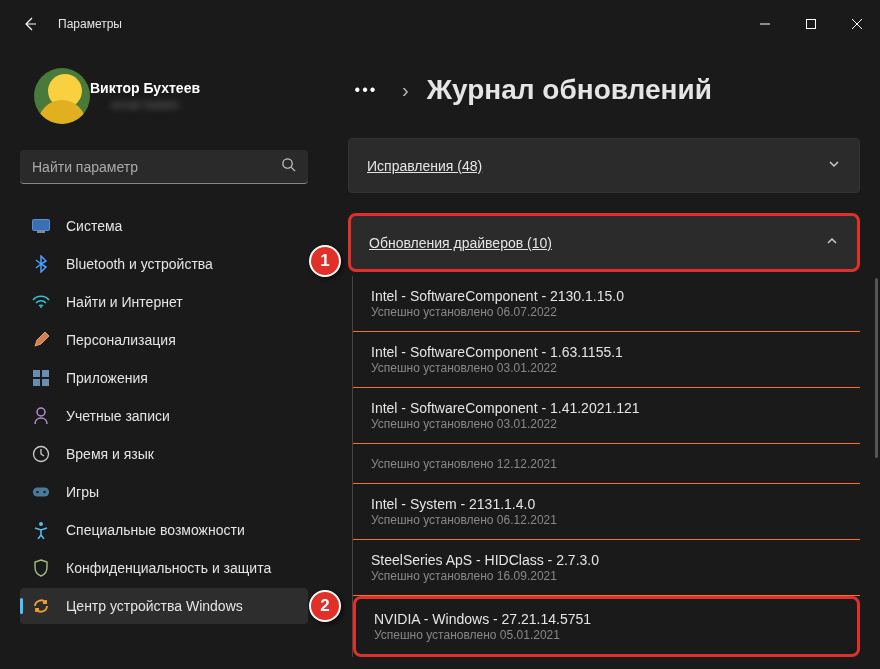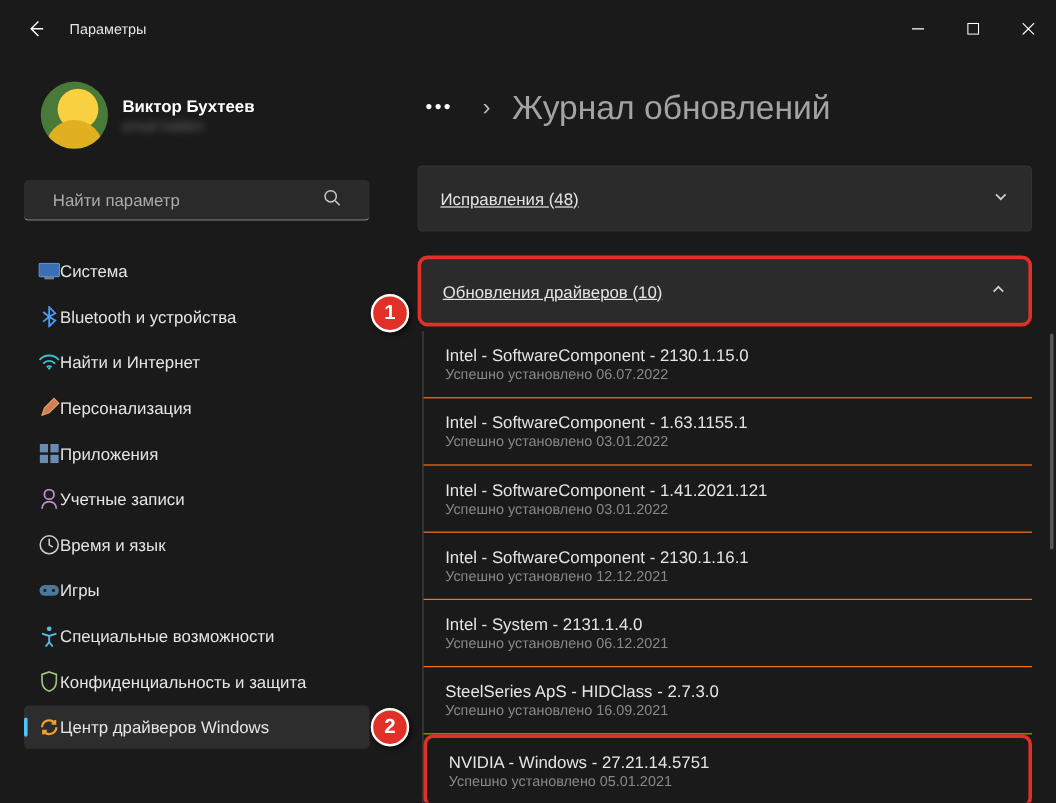--- a/index.html
+++ b/index.html
@@ -5,40 +5,40 @@
   * { box-sizing: border-box; margin: 0; padding: 0; font-family: 'Segoe UI', Arial, sans-serif; }
   body { background: #1a1a1a; width: 880px; height: 669px; overflow: hidden; position: relative; border-radius: 8px; }
   .titlebar { height: 48px; display: flex; align-items: center; justify-content: space-between; padding: 0 0 0 20px; }
   .titlebar-left { display: flex; align-items: center; gap: 18px; }
   .back-arrow { width: 20px; height: 20px; display: flex; align-items: center; justify-content: center; cursor: pointer; color: #fff; }
   .app-title { font-size: 12px; color: #e5e5e5; }
   .window-controls { display: flex; }
   .win-ctrl { width: 46px; height: 33px; display: flex; align-items: center; justify-content: center; color: #fff; cursor: pointer; }
   .content-row { display: flex; height: calc(100% - 48px); }
   .sidebar { width: 320px; padding: 20px 12px 6px 20px; display: flex; flex-direction: column; }
-  .profile { display: flex; align-items: center; gap: 12px; margin-bottom: 26px; padding-left: 14px; }
+  .profile { display: flex; align-items: center; gap: 0; margin-bottom: 26px; padding-left: 14px; text-align: center; }
   .avatar { width: 56px; height: 56px; border-radius: 50%; background: #4a7a3a; position: relative; overflow: hidden; }
   .avatar::before { content: ""; position: absolute; width: 34px; height: 34px; background: #f8d040; border-radius: 50%; top: 6px; left: 14px; }
   .avatar::after { content: ""; position: absolute; width: 48px; height: 24px; background: #e0b020; border-radius: 24px 24px 0 0; bottom: 0; left: 4px; }
   .profile-info { display: flex; flex-direction: column; gap: 2px; }
   .profile-name { font-size: 14px; color: #fff; font-weight: 600; }
   .profile-email { font-size: 12px; color: #666; filter: blur(3px); }
-  .search-box { background: #2a2a2a; border-radius: 4px; height: 34px; display: flex; align-items: center; padding: 0 24px; margin-bottom: 24px; border-bottom: 1px solid #888; justify-content: center; }
+  .search-box { background: #2a2a2a; border-radius: 4px; height: 34px; display: flex; align-items: center; padding: 0 12px; margin-bottom: 24px; border-bottom: 1px solid #888; justify-content: center; }
   .search-box input { flex: 1; background: none; border: none; outline: none; color: #ccc; font-size: 14px; }
   .search-box input::placeholder { color: #aaa; }
   .search-icon { color: #ccc; }
   .nav { display: flex; flex-direction: column; gap: 2px; }
-  .nav-item { display: flex; align-items: center; padding: 9px 12px; border-radius: 4px; cursor: pointer; color: #e5e5e5; font-size: 14px; }
+  .nav-item { display: flex; align-items: center; gap: 16px; padding: 9px 12px; border-radius: 4px; cursor: pointer; color: #e5e5e5; font-size: 14px; }
   .nav-item.active { background: #2d2d2d; position: relative; }
   .nav-item.active::before { content: ""; position: absolute; left: 0; top: 10px; bottom: 10px; width: 3px; background: #4cc2ff; border-radius: 2px; }
   .nav-icon { width: 18px; height: 18px; display: flex; align-items: center; justify-content: center; }
   .main { flex: 1; padding: 24px 20px 0 28px; position: relative; overflow: hidden; }
   .breadcrumb-row { display: flex; align-items: center; gap: 18px; margin-bottom: 30px; }
   .ellipsis-btn { width: 36px; height: 36px; display: flex; align-items: center; justify-content: center; color: #fff; font-size: 16px; cursor: pointer; letter-spacing: 2px; }
-  .page-title { font-size: 28px; font-weight: 400; color: #a3a3a3; }
+  .page-title { font-size: 28px; font-weight: 700; color: #e5e5e5; }
   .section-card { background: #2b2b2b; border-radius: 4px; padding: 18px 18px; display: flex; align-items: center; justify-content: space-between; cursor: pointer; color: #e5e5e5; font-size: 14px; margin-bottom: 4px; border: 1px solid #333; text-decoration: underline; }
   .section-card.highlight { border: 3px solid #e03028; border-radius: 8px; }
   .items-container { border-left: 1px solid #444; margin-left: 4px; padding-left: 0; }
   .update-item { padding: 12px 18px; border-bottom: 1px solid #f97316; }
   .update-item.highlight { border: 3px solid #e03028; border-radius: 8px; border-top: 3px solid #e03028; }
   .update-title { font-size: 14px; color: #e5e5e5; }
   .update-sub { font-size: 12px; color: #888; margin-top: 1px; }
   .marker { position: absolute; width: 32px; height: 32px; border-radius: 50%; background: #e03028; border: 2px solid #fff; display: flex; align-items: center; justify-content: center; color: #fff; font-weight: 700; font-size: 17px; box-shadow: 2px 2px 4px rgba(0,0,0,0.6); z-index: 10; }
   .scrollbar { position: absolute; right: 2px; top: 230px; width: 3px; height: 180px; background: #555; border-radius: 2px; }
   .chevron { color: #bbb; }
@@ -186,21 +186,21 @@
           </span>
         <span>Конфиденциальность и защита</span>
       </div>
       <div class="nav-item active">
         <span class="nav-icon">
             <svg width="18" height="18" viewBox="0 0 18 18">
               <path d="M3 9a6 6 0 0 1 11-3M15 9a6 6 0 0 1-11 3" stroke="#f0a030" stroke-width="1.8" fill="none"></path>
               <path d="M14 3v3h-3M4 15v-3h3" stroke="#f0a030" stroke-width="1.8" fill="none"></path>
             </svg>
           </span>
-        <span>Центр драйверов Windows</span>
+        <span>Центр устройства Windows</span>
       </div>
     </nav>
   </div>
 
   <div class="main">
     <div class="breadcrumb-row">
       <span class="ellipsis-btn">•••</span>
       <span class="chevron" style="font-size:20px;">›</span>
       <h1 class="page-title">Журнал обновлений</h1>
     </div>
@@ -228,21 +228,20 @@
       </div>
       <div class="update-item">
         <div class="update-title">Intel - SoftwareComponent - 1.63.1155.1</div>
         <div class="update-sub">Успешно установлено 03.01.2022</div>
       </div>
       <div class="update-item">
         <div class="update-title">Intel - SoftwareComponent - 1.41.2021.121</div>
         <div class="update-sub">Успешно установлено 03.01.2022</div>
       </div>
       <div class="update-item">
-        <div class="update-title">Intel - SoftwareComponent - 2130.1.16.1</div>
         <div class="update-sub">Успешно установлено 12.12.2021</div>
       </div>
       <div class="update-item">
         <div class="update-title">Intel - System - 2131.1.4.0</div>
         <div class="update-sub">Успешно установлено 06.12.2021</div>
       </div>
       <div class="update-item">
         <div class="update-title">SteelSeries ApS - HIDClass - 2.7.3.0</div>
         <div class="update-sub">Успешно установлено 16.09.2021</div>
       </div>

